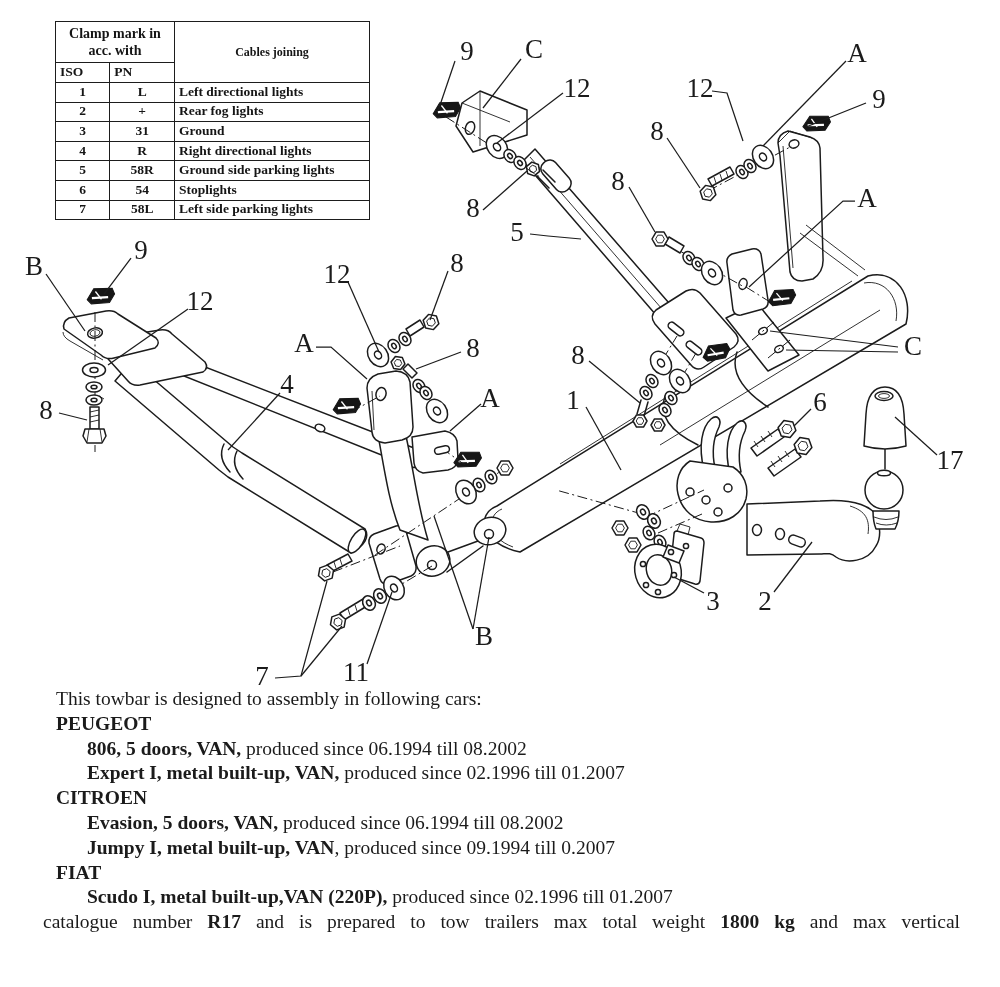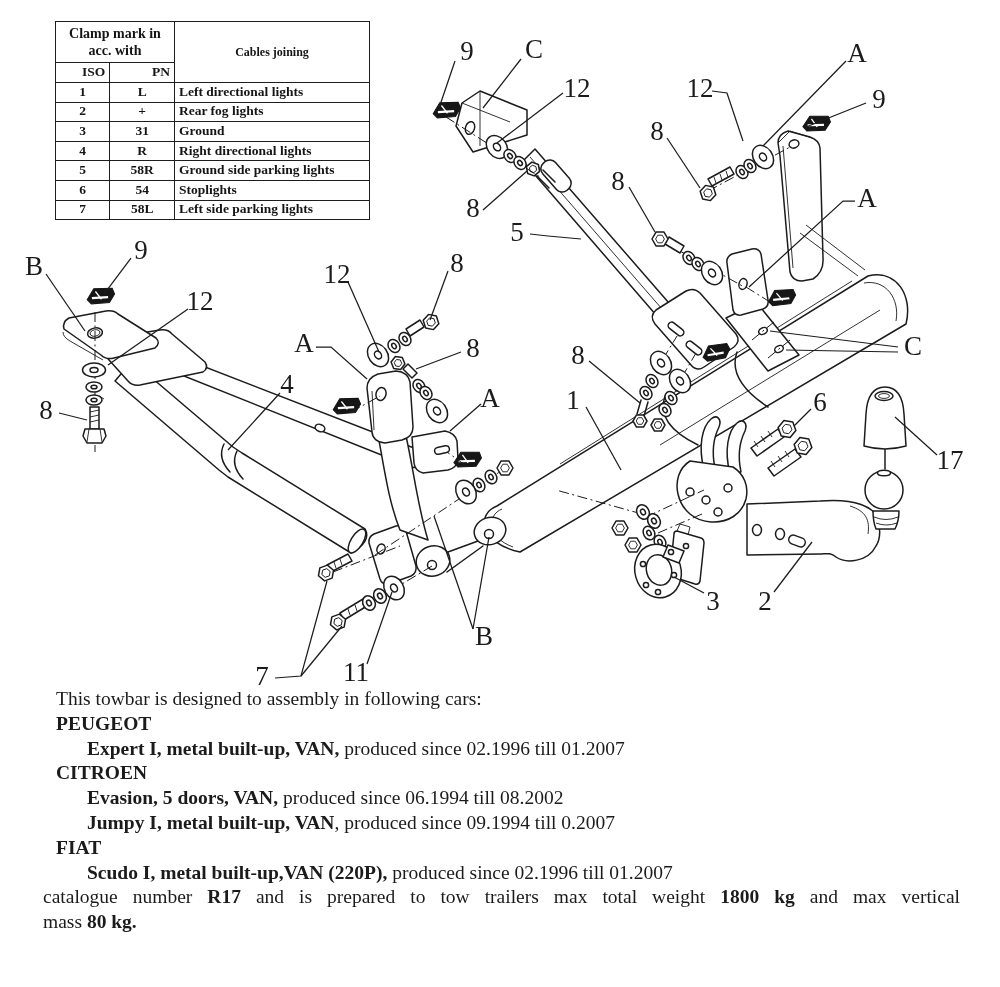--- a/index.html
+++ b/index.html
@@ -13,21 +13,21 @@
   .dd{fill:none;stroke:#1c1c1c;stroke-width:1;stroke-dasharray:10 3.5 2 3.5;}
   .ldr{fill:none;stroke:#1c1c1c;stroke-width:1.25;}
   .callout{position:absolute;transform:translate(-50%,-50%);font-size:27px;line-height:1;
            font-family:"Liberation Serif",serif;color:#1b1b1b;white-space:nowrap;}
   
   table.clamp{position:absolute;left:55px;top:21px;border-collapse:collapse;
               font-family:"Liberation Serif",serif;font-weight:bold;font-size:13.5px;color:#151515;border-radius:20px;}
   table.clamp td,table.clamp th{border:1.7px solid #1d1d1d;padding:0 4px;line-height:1.25;}
   table.clamp .hd1{width:110px;height:40px;text-align:center;font-size:14px;}
   table.clamp .hd2{width:186px;text-align:center;font-size:12px;}
-  table.clamp .sub{height:19px;text-align:right;}
+  table.clamp .sub{height:19px;text-align:left;}
   table.clamp td.c{text-align:center;height:18.6px;}
   table.clamp td.l{text-align:left;}
   table.clamp colgroup col:nth-child(1){width:53px;}
   table.clamp colgroup col:nth-child(2){width:63px;}
   table.clamp colgroup col:nth-child(3){width:193px;}
   
   .footer{position:absolute;left:0;top:687px;width:1000px;padding:0 40px 0 43px;box-sizing:border-box;
           font-size:19.5px;line-height:24.8px;}
   .footer .intro,.footer .brand{margin-left:13px;}
   .footer .brand{font-weight:bold;}
@@ -414,24 +414,24 @@
           <td class="c">58L</td>
           <td class="l">Left side parking lights</td>
         </tr>
       </tbody>
   </table>
 
   <div class="footer">
     <div class="intro">This towbar is designed to assembly in following cars:</div>
     <div>
         <div class="brand">PEUGEOT</div>
+        <div class="model"><b>806, 5 doors, VAN,</b> produced since 06.1994 till 08.2002</div>
         <div class="model"><b>Expert I, metal built-up, VAN,</b> produced since 02.1996 till 01.2007</div>
         <div class="brand">CITROEN</div>
         <div class="model"><b>Evasion, 5 doors, VAN,</b> produced since 06.1994 till 08.2002</div>
         <div class="model"><b>Jumpy I, metal built-up, VAN</b>, produced since 09.1994 till 0.2007</div>
         <div class="brand">FIAT</div>
         <div class="model"><b>Scudo I, metal built-up,VAN (220P),</b> produced since 02.1996 till 01.2007</div>
       </div>
     <div class="cat1"><span> catalogue number </span><b>R17</b><span> and is prepared to tow trailers max total weight </span><b>1800 kg</b><span> and max vertical</span></div>
-    <div class="cat2"><span>mass </span><b>80 kg.</b></div>
   </div>
 
 </div>
 
 </body></html>

